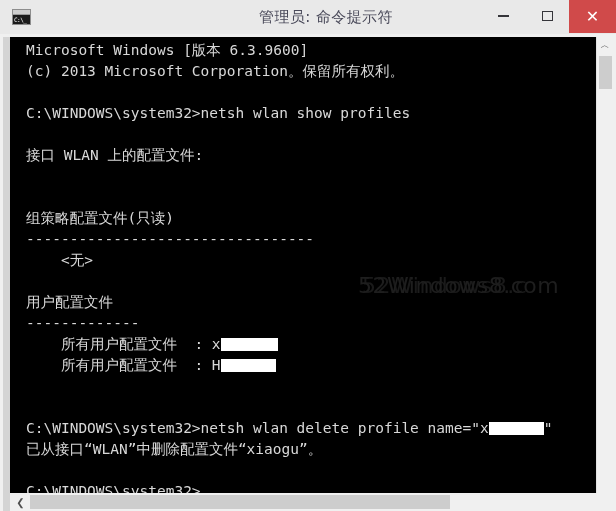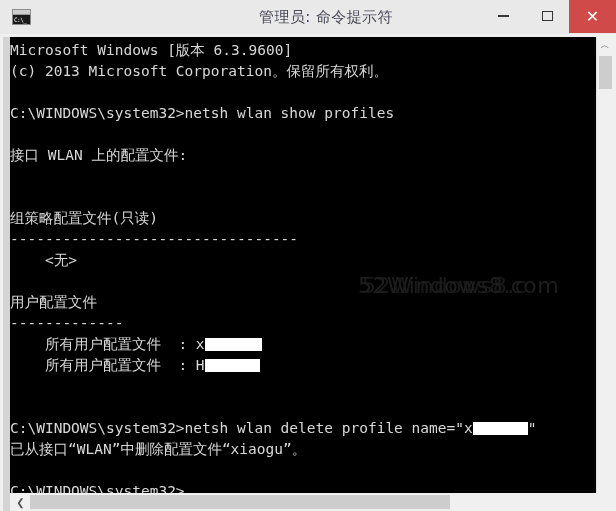--- a/index.html
+++ b/index.html
@@ -145,20 +145,21 @@
     font-family: "DejaVu Sans Mono", monospace;
     font-size: 14.5px;
     line-height: 21px;
     white-space: pre;
     letter-spacing: 0px;
   }
   .line {
     height: 21px;
     position: relative;
     white-space: pre;
+    padding-left: 16px;
   }
   .line.blank { color: transparent; }
 
   .redact {
     display: inline-block;
     background: #ffffff;
     height: 13px;
     vertical-align: -2px;
   }
   .redact.w1 { width: 57px; }

